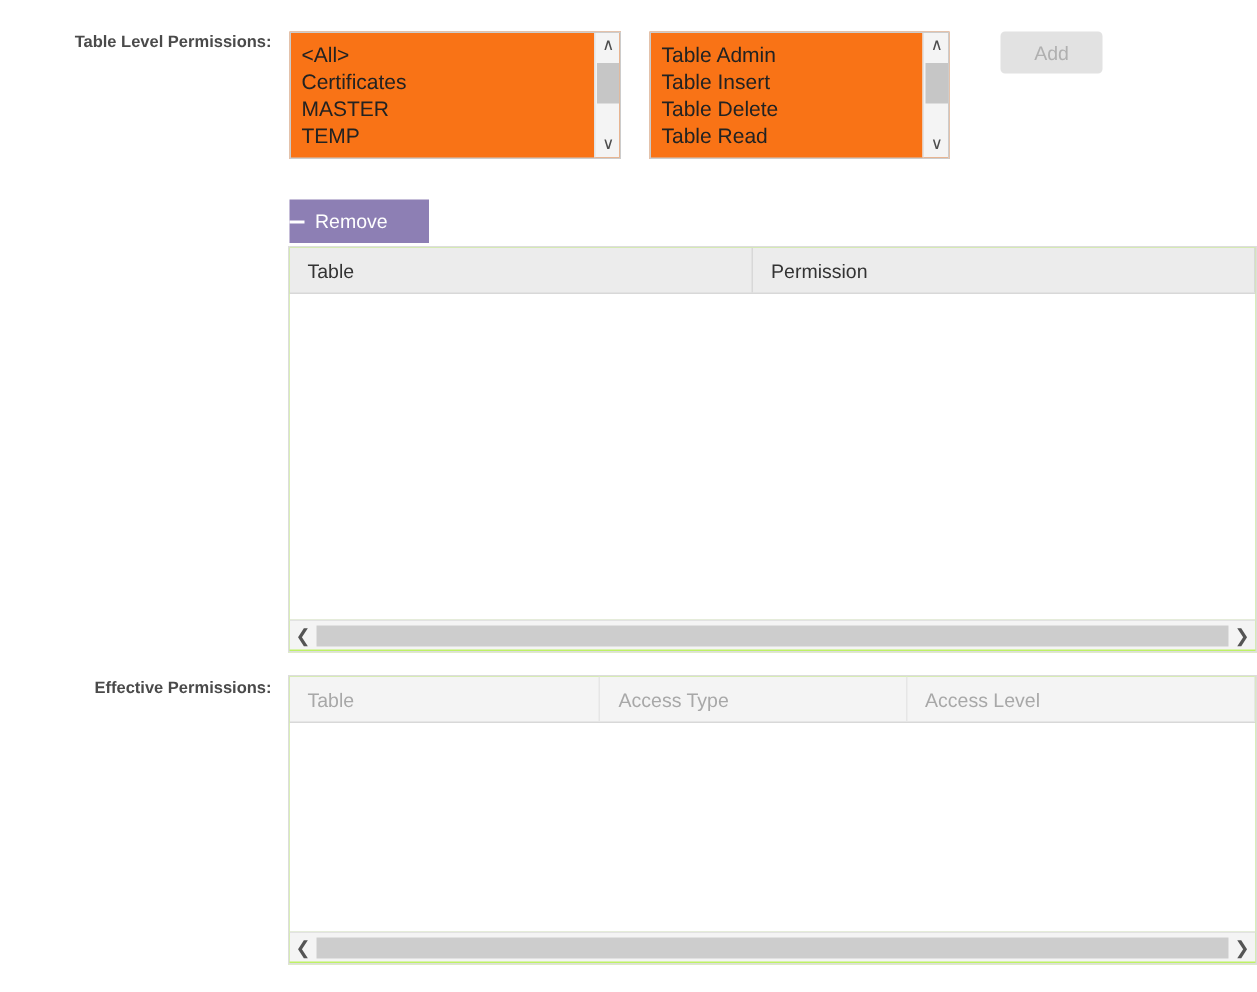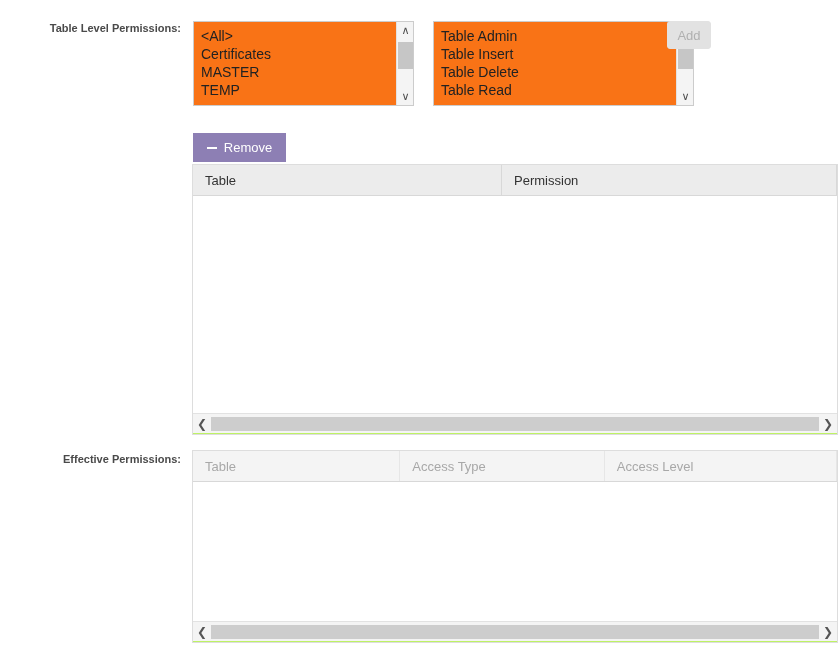--- a/index.html
+++ b/index.html
@@ -29,21 +29,21 @@
     position: absolute;
     top: 21px;
     height: 85px;
     background: #f97316;
     border: 1px solid #cccccc;
     overflow: hidden;
     display: flex;
     gap: 40px;
   }
   #listbox-tables      { left: 193px; width: 221px; }
-  #listbox-permissions { left: 433px; width: 261px; }
+  #listbox-permissions { left: 433px; width: 200px; }
   .listbox-options {
     flex: 1 1 auto;
     padding: 5px 0 0 7px;
     overflow: hidden;
   }
   .listbox-option {
     font-size: 14px;
     line-height: 18px;
     color: #222222;
     white-space: nowrap;
@@ -67,42 +67,42 @@
   .vscroll .thumb {
     position: absolute; left: 1px; top: 20px;
     width: 15px; height: 27px;
     background: #c6c6c6;
   }
 
   
   #btn-add {
     position: absolute;
     left: 667px; top: 21px;
-    width: 44px; height: 28px;
+    width: 68px; height: 28px;
     background: #e2e2e2;
     border: 1px solid #e2e2e2;
     border-radius: 3px;
     color: #b0b0b0;
     font-size: 13px;
     font-family: "Liberation Sans", sans-serif;
     cursor: default;
     padding: 0;
   }
 
   
   #btn-remove {
     position: absolute;
     left: 193px; top: 133px;
     width: 93px; height: 29px;
     background: #8d7fb4;
     border: none;
     color: #ffffff;
     font-size: 13px;
     font-family: "Liberation Sans", sans-serif;
-    display: flex; align-items: center; justify-content: center;
+    display: flex; align-items: center; 
     gap: 7px;
     cursor: pointer;
     padding: 0;
   }
   #btn-remove .minus-glyph {
     display: inline-block;
     width: 10px; height: 2px;
     background: #ffffff;
   }
 

